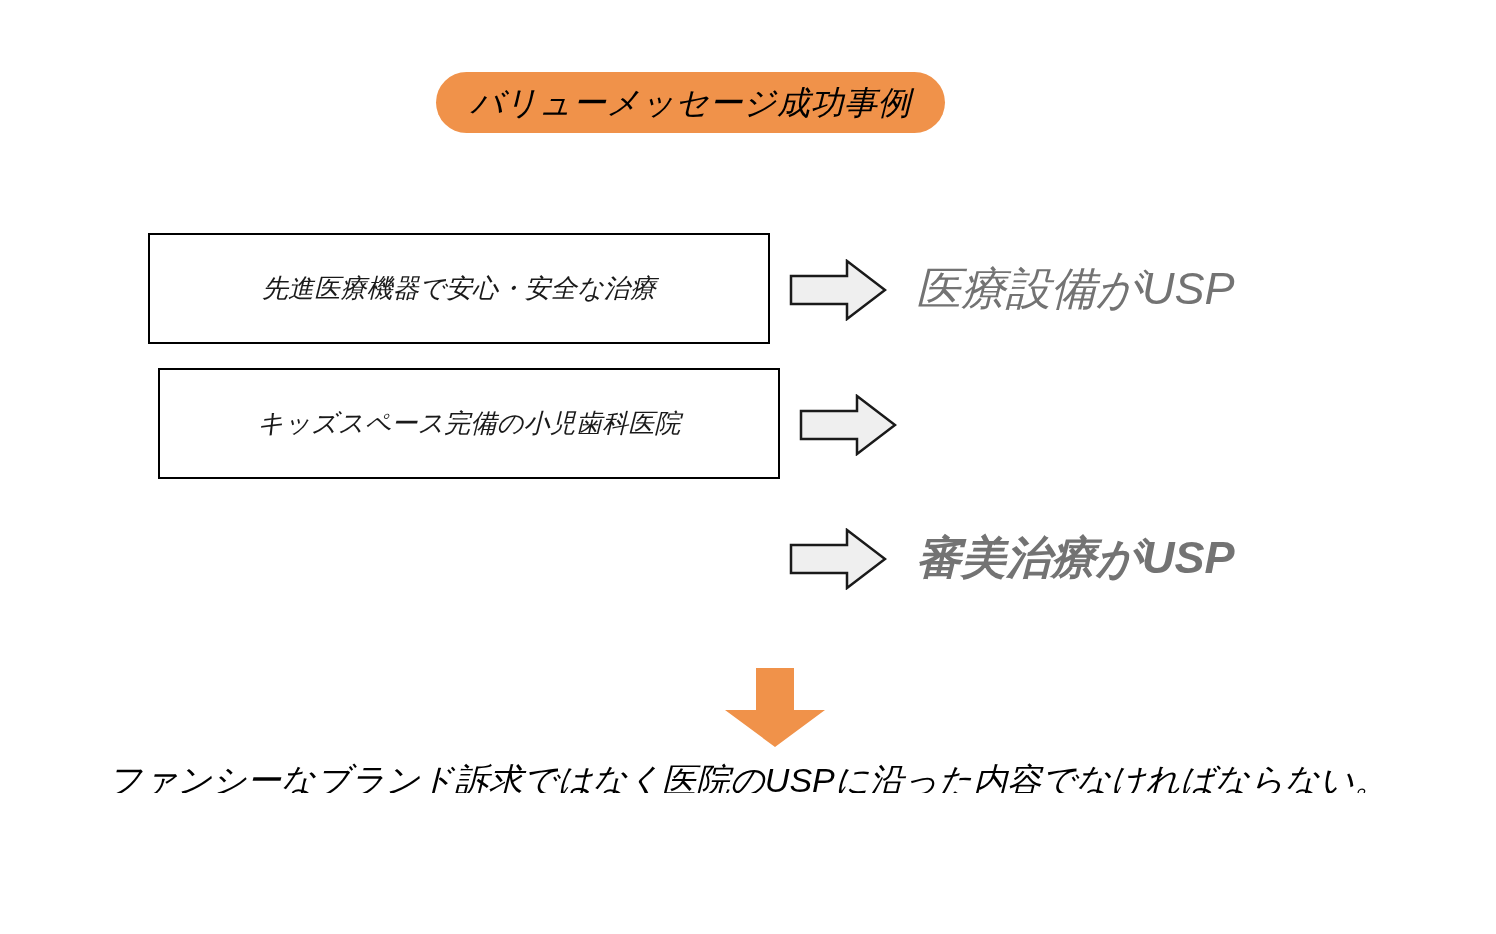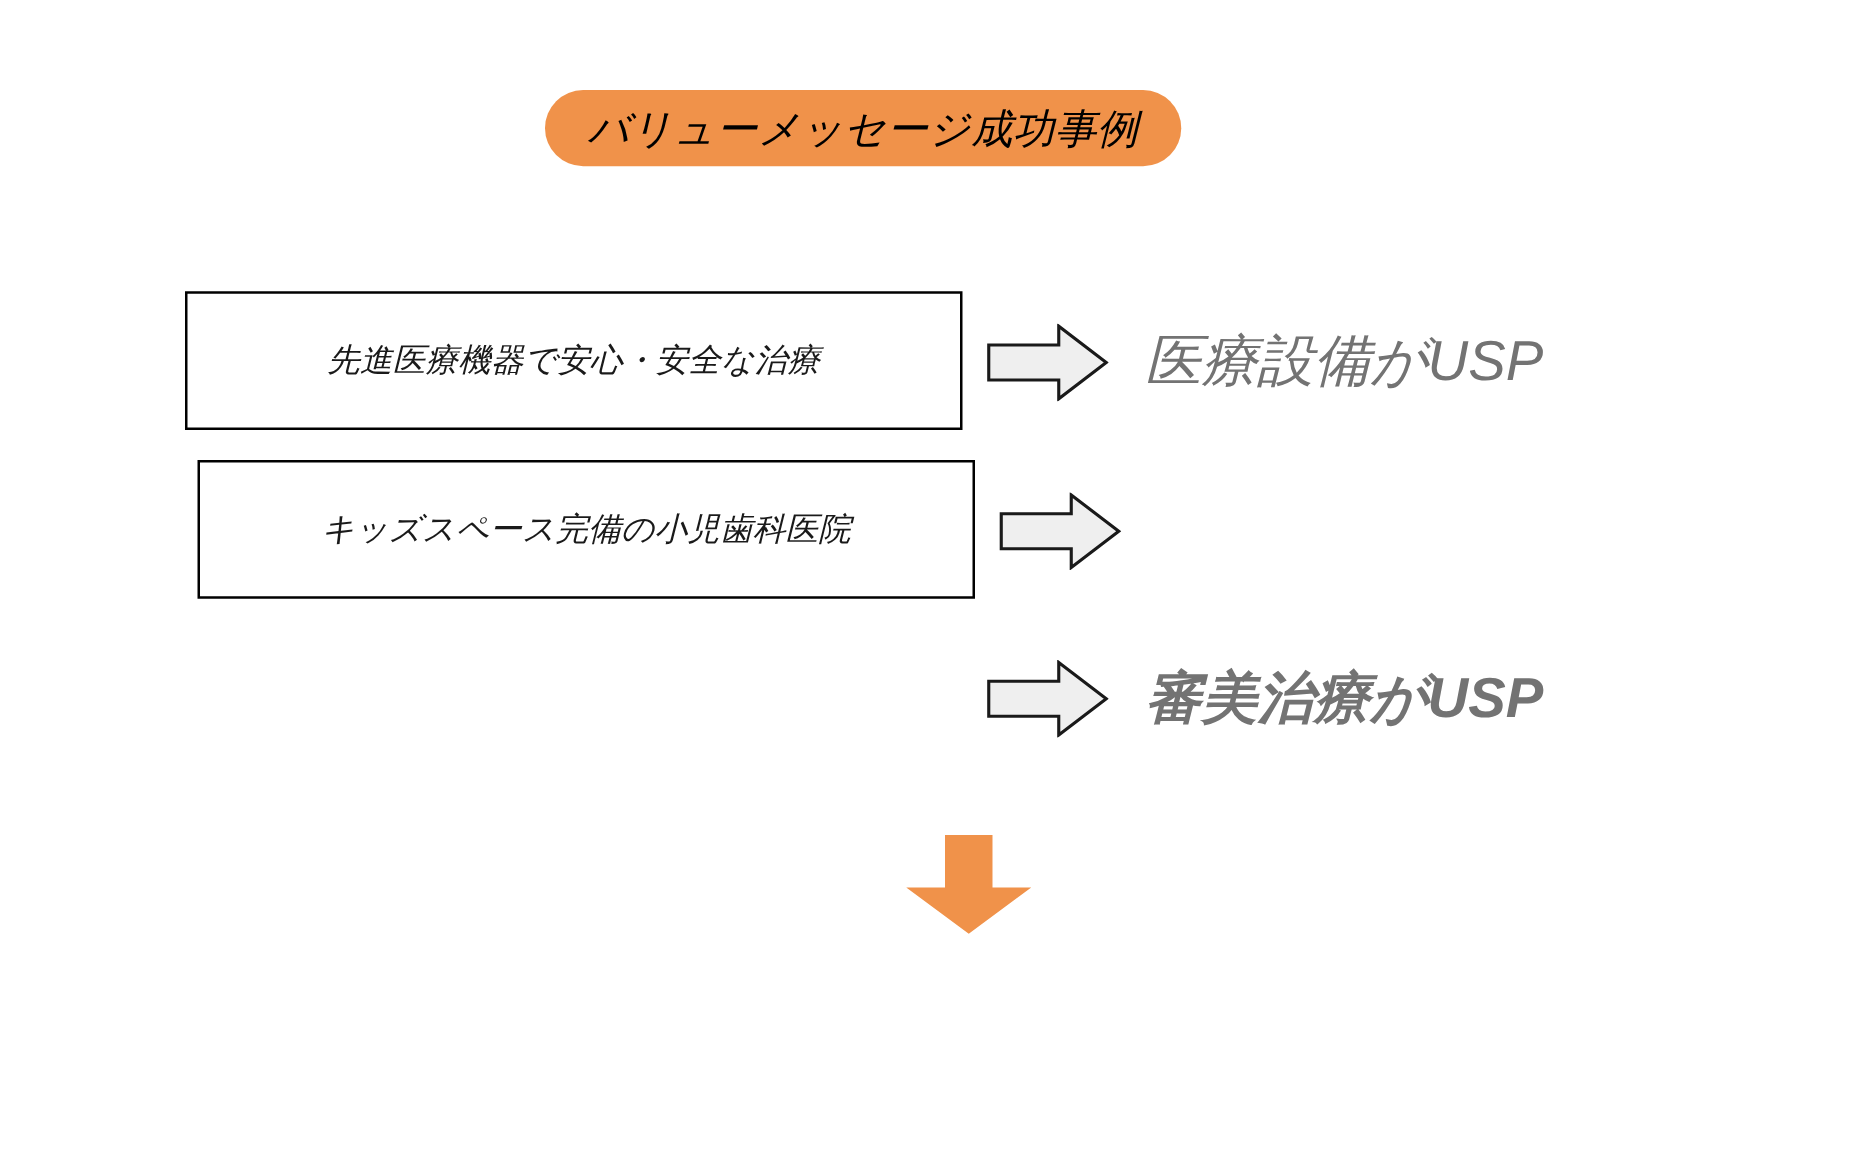--- a/index.html
+++ b/index.html
@@ -170,14 +170,17 @@
     </div>
     <div class="usp-label bold">審美治療がUSP</div>
   </div>
 
   <div class="arrow-down">
     <svg viewBox="0 0 104 80" xmlns="http://www.w3.org/2000/svg">
       <polygon points="33,0 71,0 71,42 102,42 52,79 2,42 33,42" fill="#F0924A"></polygon>
     </svg>
   </div>
 
+  <div class="conclusion">
+    <span class="conclusion-text">ファンシーなブランド訴求ではなく医院のUSPに沿った内容でなければならない。</span>
+  </div>
 
 </div>
 
 </body></html>

